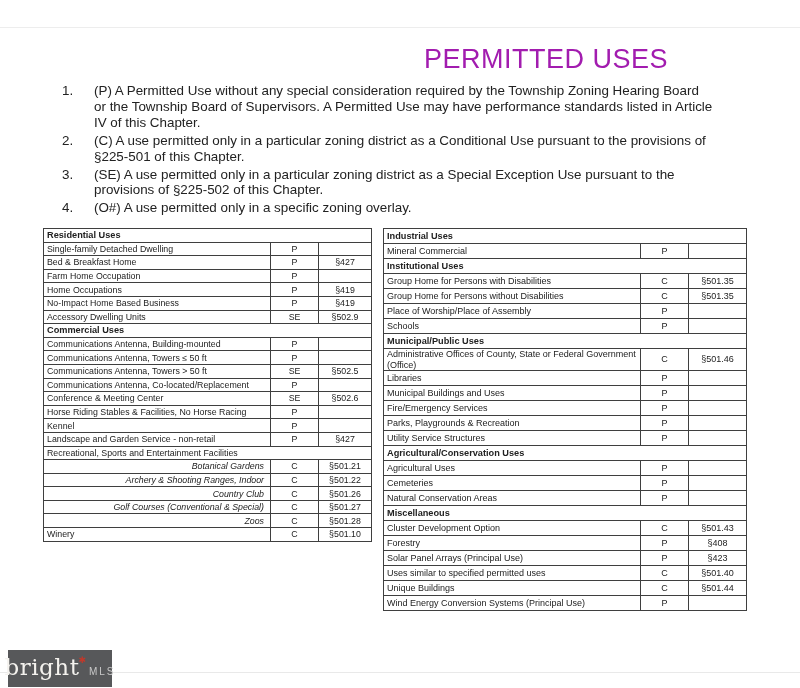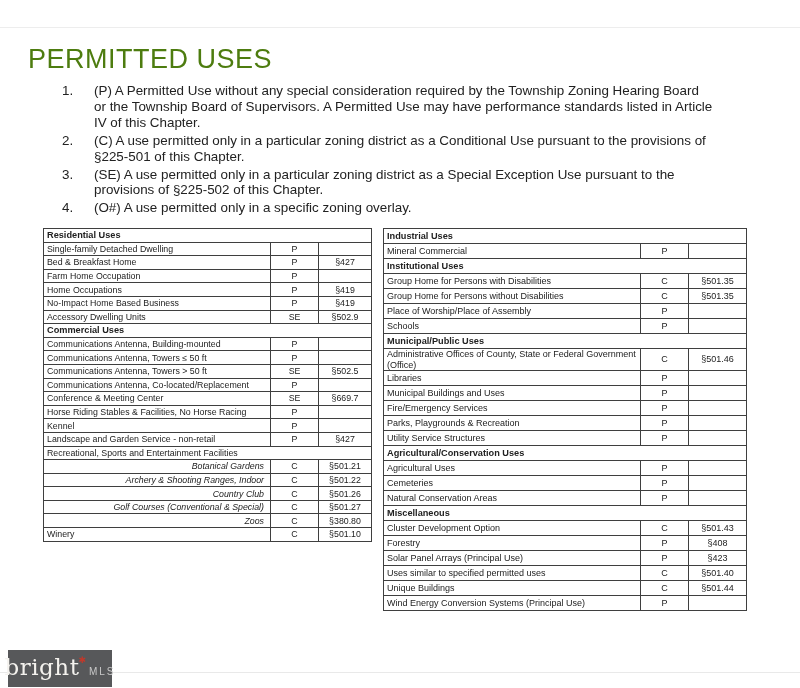--- a/index.html
+++ b/index.html
@@ -4,22 +4,22 @@
 <style>
   html,body{margin:0;padding:0;}
   body{
     width:800px;height:688px;position:relative;background:#ffffff;
     font-family:"Liberation Sans",sans-serif;color:#1f1f1f;overflow:hidden;
   }
   .scan-line-top{position:absolute;left:0;top:27px;width:800px;height:1px;background:#ededed;}
   .scan-line-bottom{position:absolute;left:0;top:672px;width:800px;height:1px;background:#e9e9e9;}
 
   .doc-title{
-    position:absolute;left:28px;top:44px;width:640px;text-align:left;
-    font-size:27px;letter-spacing:.5px;color:#4d7c0f;font-weight:500;
+    position:absolute;left:28px;top:44px;width:640px;text-align:right;
+    font-size:27px;letter-spacing:.5px;color:#a21caf;font-weight:500;
     font-family:"Liberation Sans",sans-serif;white-space:nowrap;
   }
 
   .def-list{position:absolute;left:62px;top:83px;width:652px;}
   .def-item{display:flex;margin-bottom:2px;font-size:13.4px;line-height:15.9px;color:#222;}
   .def-num{width:32px;flex:0 0 32px;}
   .def-text{flex:1;}
 
   table{border-collapse:collapse;position:absolute;table-layout:fixed;color:#222;}
   td{border:1px solid #3f3f3f;padding:0 3px;overflow:hidden;vertical-align:middle;}
@@ -135,21 +135,21 @@
         <td class="sect-cell">§502.5</td>
       </tr>
       <tr>
         <td class="name-cell">Communications Antenna, Co-located/Replacement</td>
         <td class="code-cell">P</td>
         <td class="sect-cell"></td>
       </tr>
       <tr>
         <td class="name-cell">Conference &amp; Meeting Center</td>
         <td class="code-cell">SE</td>
-        <td class="sect-cell">§669.7</td>
+        <td class="sect-cell">§502.6</td>
       </tr>
       <tr>
         <td class="name-cell">Horse Riding Stables &amp; Facilities, No Horse Racing</td>
         <td class="code-cell">P</td>
         <td class="sect-cell"></td>
       </tr>
       <tr>
         <td class="name-cell">Kennel</td>
         <td class="code-cell">P</td>
         <td class="sect-cell"></td>
@@ -178,21 +178,21 @@
         <td class="sect-cell">§501.26</td>
       </tr>
       <tr>
         <td class="name-cell sub">Golf Courses (Conventional &amp; Special)</td>
         <td class="code-cell">C</td>
         <td class="sect-cell">§501.27</td>
       </tr>
       <tr>
         <td class="name-cell sub">Zoos</td>
         <td class="code-cell">C</td>
-        <td class="sect-cell">§380.80</td>
+        <td class="sect-cell">§501.28</td>
       </tr>
       <tr>
         <td class="name-cell">Winery</td>
         <td class="code-cell">C</td>
         <td class="sect-cell">§501.10</td>
       </tr>
     </tbody>
 </table>
 
 <table id="right-table">

